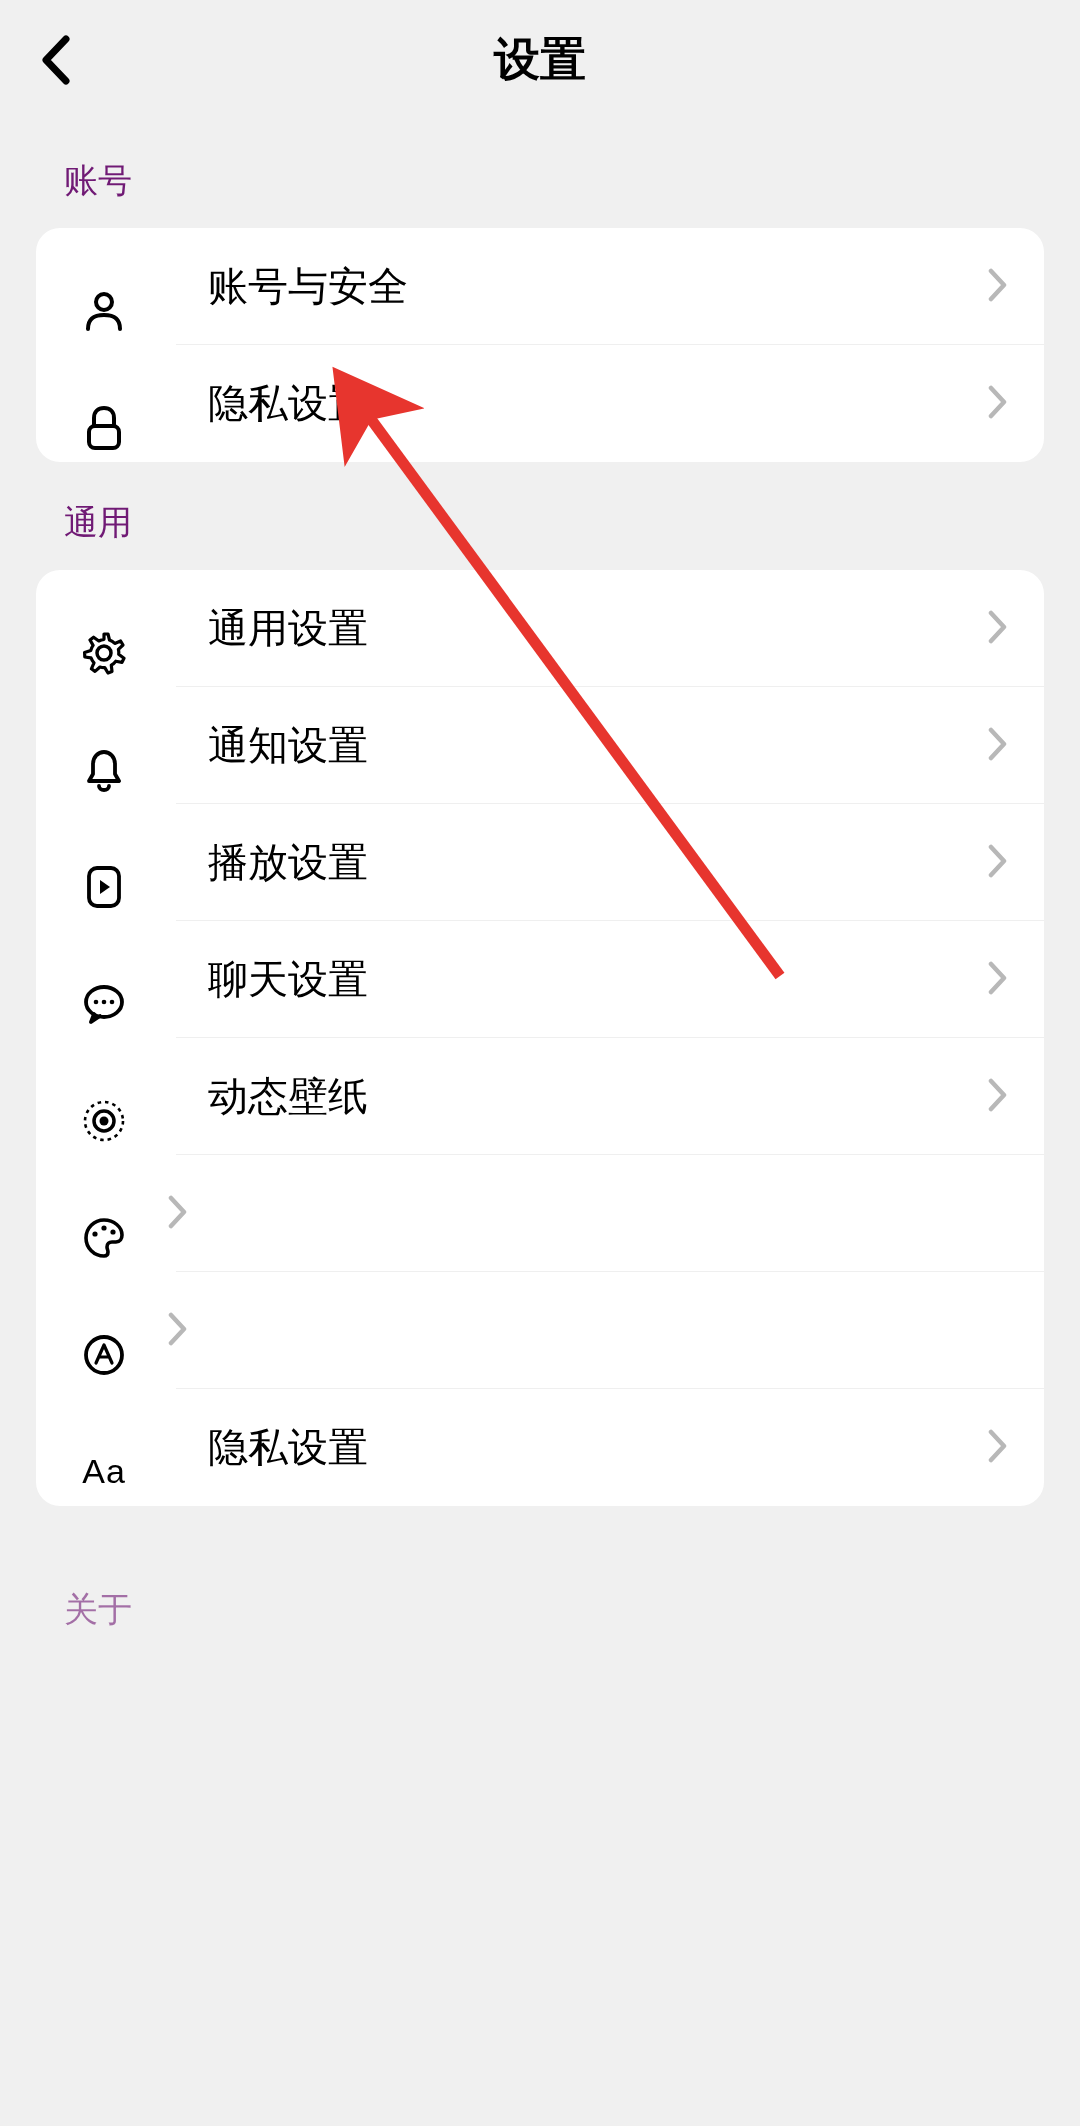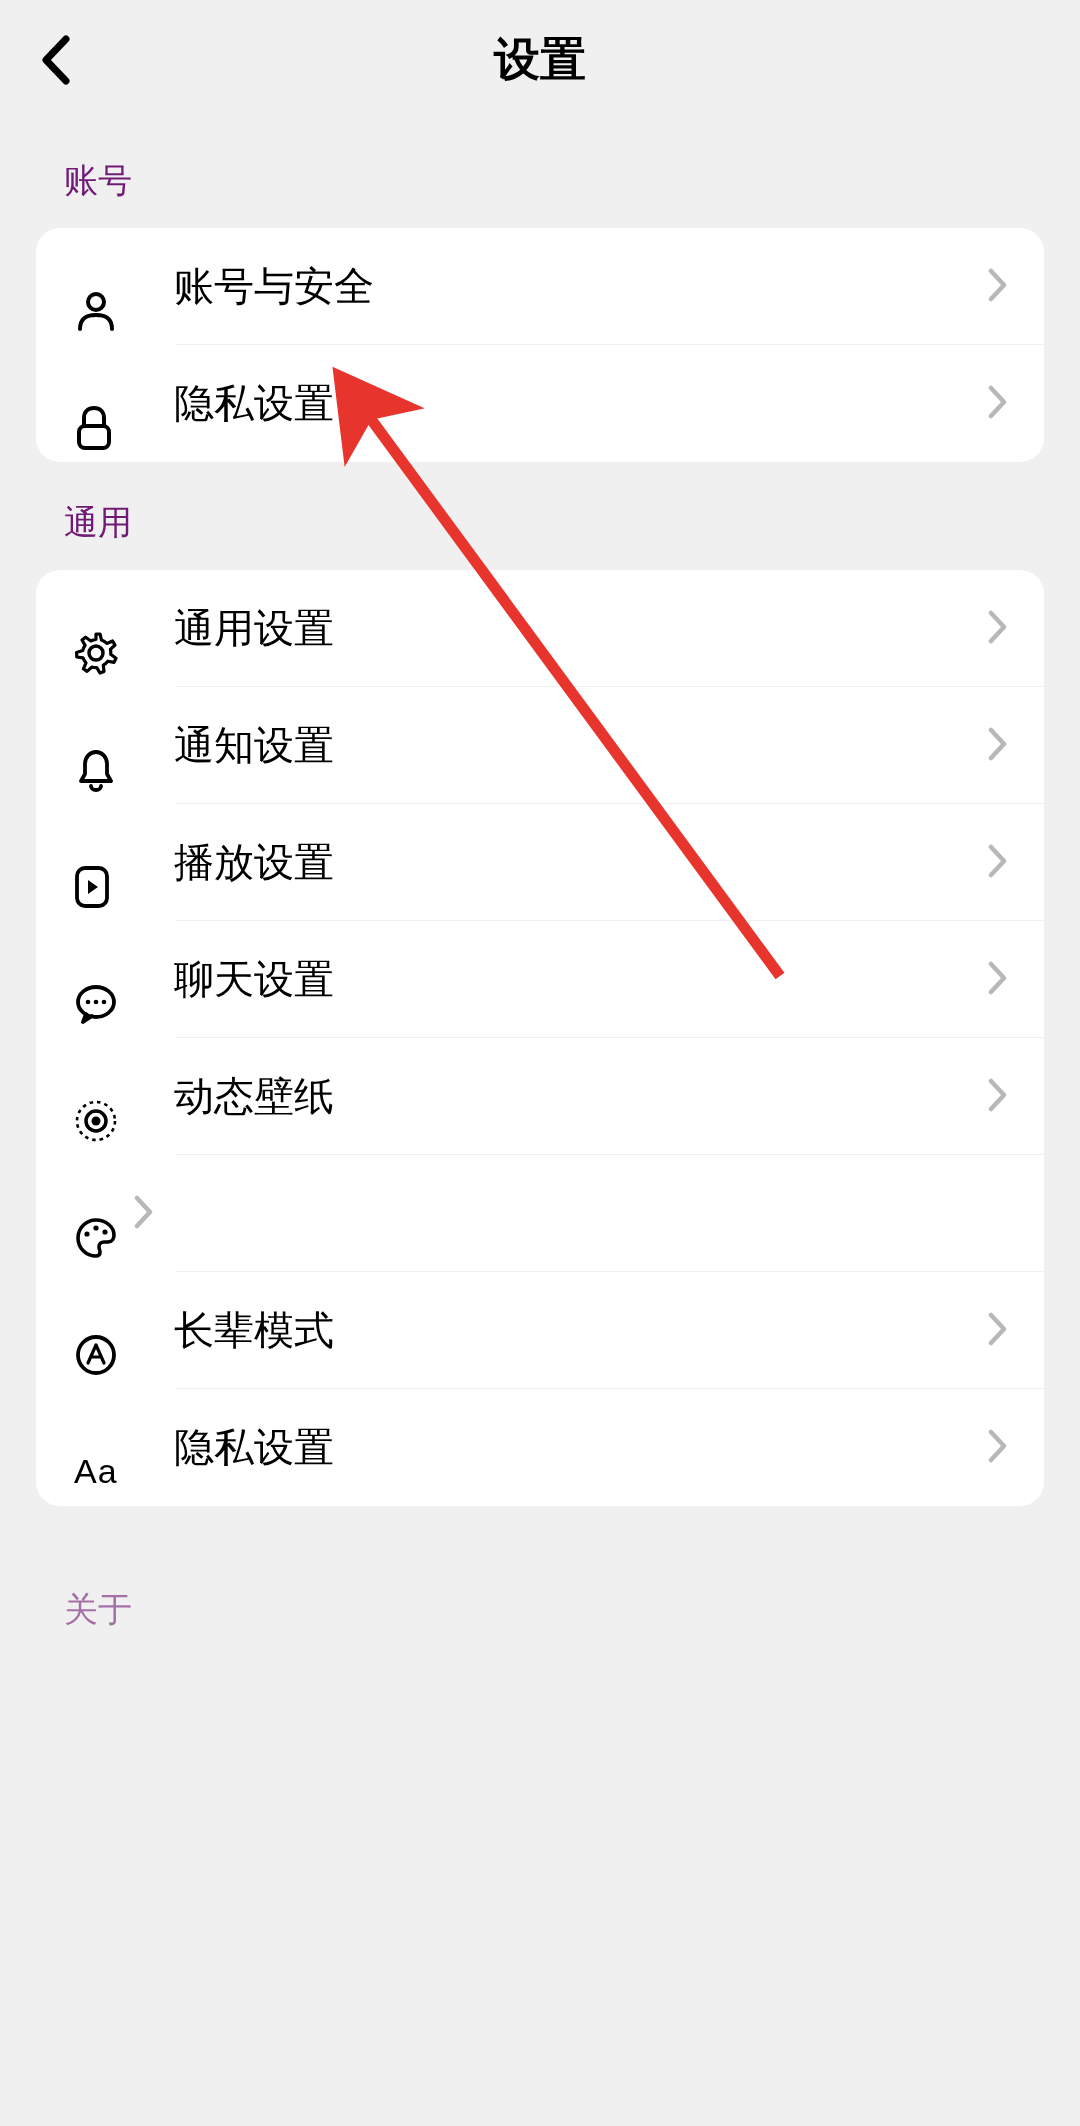--- a/index.html
+++ b/index.html
@@ -53,34 +53,36 @@
       border-radius: 24px;
       overflow: hidden;
     }
     .list-item {
       display: flex;
       align-items: center;
       height: 117px;
       padding: 0 36px 0 38px;
       cursor: pointer;
       position: relative;
+      gap: 34px;
     }
     .list-item:not(:last-child)::after {
       content: '';
       position: absolute;
       left: 140px;
       right: 0;
       bottom: 0;
       height: 1px;
       background: #efefef;
     }
     .item-icon {
       width: 60px;
       display: flex;
       align-items: center;
+      justify-content: center;
       flex-shrink: 0;
       margin-top: 48px;
     }
     .item-label {
       font-size: 40px;
       font-weight: 400;
       color: #000;
       margin-left: 40px;
       flex: 1;
     }
@@ -244,21 +246,20 @@
     </span>
   </div>
 
   <div class="list-item">
     <span class="item-icon">
       <svg width="44" height="44" viewBox="0 0 44 44">
         <circle cx="22" cy="22" r="18" fill="none" stroke="#000" stroke-width="3.8"></circle>
         <path d="M14 30 L22 12 L30 30 M17 24 L27 24" fill="none" stroke="#000" stroke-width="3.2" stroke-linecap="round" stroke-linejoin="round"></path>
       </svg>
     </span>
-    <span class="item-label">长辈模式</span>
     <span class="chevron">
       <svg width="20" height="34" viewBox="0 0 20 34">
           <polyline points="3,3 16,17 3,31" fill="none" stroke="#b8b8b8" stroke-width="4.5" stroke-linecap="round" stroke-linejoin="round"></polyline>
         </svg>
     </span>
   </div>
 
   <div class="list-item">
     <span class="item-icon">
       <span class="aa-text">Aa</span>

